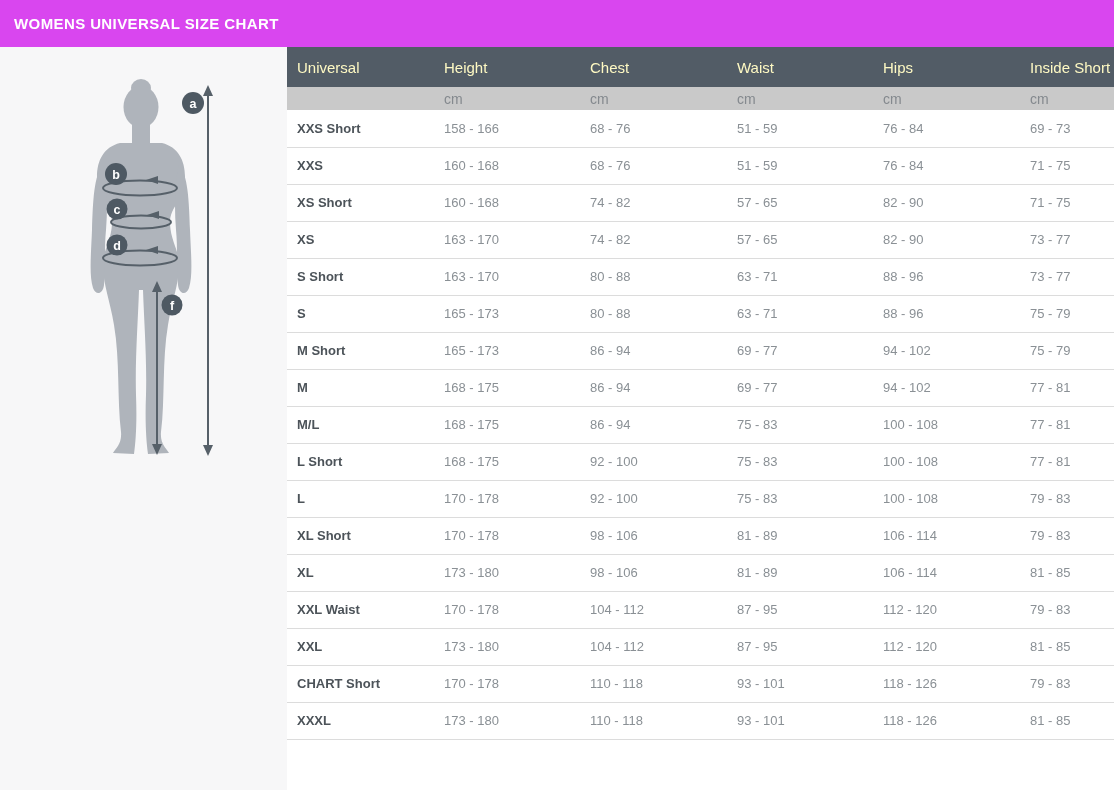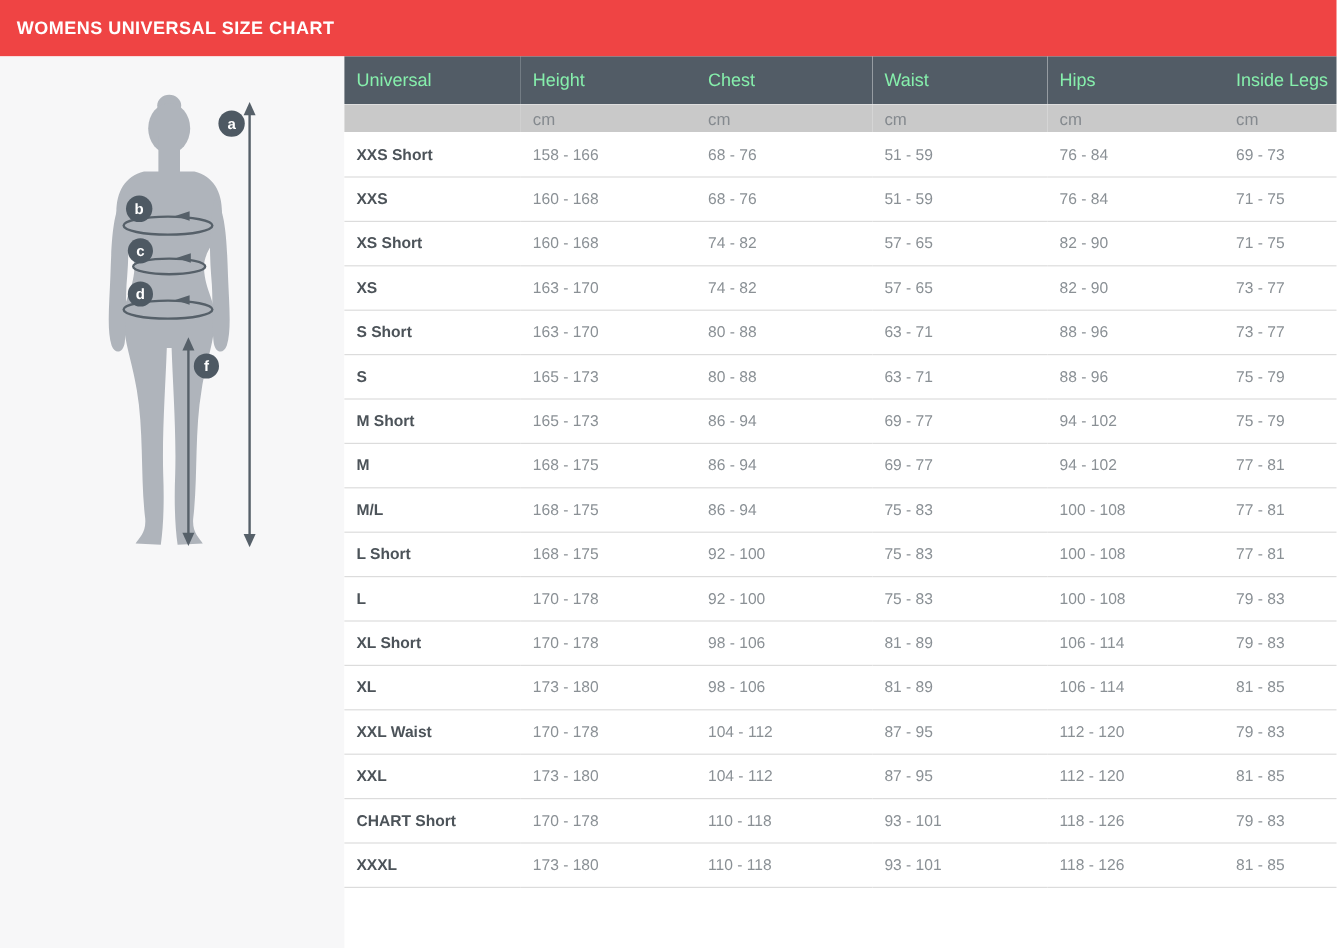--- a/index.html
+++ b/index.html
@@ -2,35 +2,35 @@
 <html><head>
 <meta charset="utf-8">
 <style>
   html,body { margin:0; padding:0; background:#fff; }
   .page {
     position:relative; width:1114px; height:790px; overflow:hidden;
     background:#fff; font-family:"Liberation Sans", sans-serif;
   }
   .topbar {
     position:absolute; top:0; left:0; width:1114px; height:47px;
-    background:#ef4444; display:flex; align-items:center;
+    background:#d946ef; display:flex; align-items:center;
   }
   .topbar h1 {
     margin:0 0 0 14px; font-size:15px; font-weight:700; color:#ffffff;
     letter-spacing:.4px;
   }
   .figure-pane {
     position:absolute; top:47px; left:0; width:287px; height:743px;
     background:#F7F7F8;
   }
   .table-pane { position:absolute; top:47px; left:287px; width:827px; }
   table { border-collapse:collapse; table-layout:fixed; width:827px; }
   thead tr.cols { background:#525C66; height:40px; }
   thead tr.cols th {
-    color:#86efac; font-weight:400; font-size:15px; text-align:left;
+    color:#fef9c3; font-weight:400; font-size:15px; text-align:left;
     padding:0 0 0 10px; white-space:nowrap; overflow:hidden;
   }
   tr.units { background:#C9C9C9; height:23px; }
   tr.units td { font-size:14px; color:#84898E; padding:0 0 0 10px; }
   tbody tr { height:37px; background:#ffffff; border-bottom:1px solid #DCDCDC; }
   tbody td { font-size:13px; color:#8A9095; padding:0 0 0 10px; white-space:nowrap; }
   tbody td.size-col { color:#4C5359; font-weight:700; }
   .marker-letter {
     font-family:"Liberation Sans", sans-serif; font-size:12.5px; font-weight:700;
     fill:#ffffff;
@@ -134,21 +134,21 @@
           <col style="width:147px">
           <col style="width:94px">
       </colgroup>
       <thead>
         <tr class="cols">
             <th>Universal</th>
             <th>Height</th>
             <th>Chest</th>
             <th>Waist</th>
             <th>Hips</th>
-            <th>Inside Legs</th>
+            <th>Inside Short</th>
           </tr>
         <tr class="units">
             <td></td>
             <td>cm</td>
             <td>cm</td>
             <td>cm</td>
             <td>cm</td>
             <td>cm</td>
           </tr>
       </thead>

